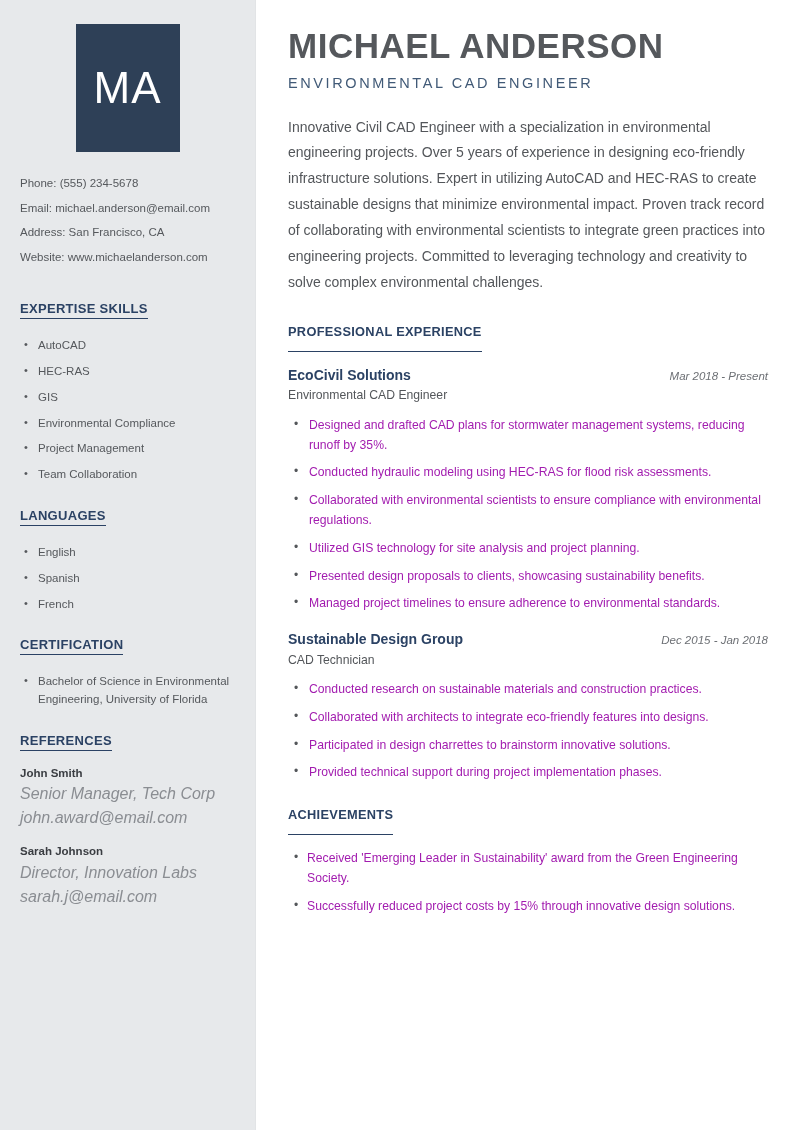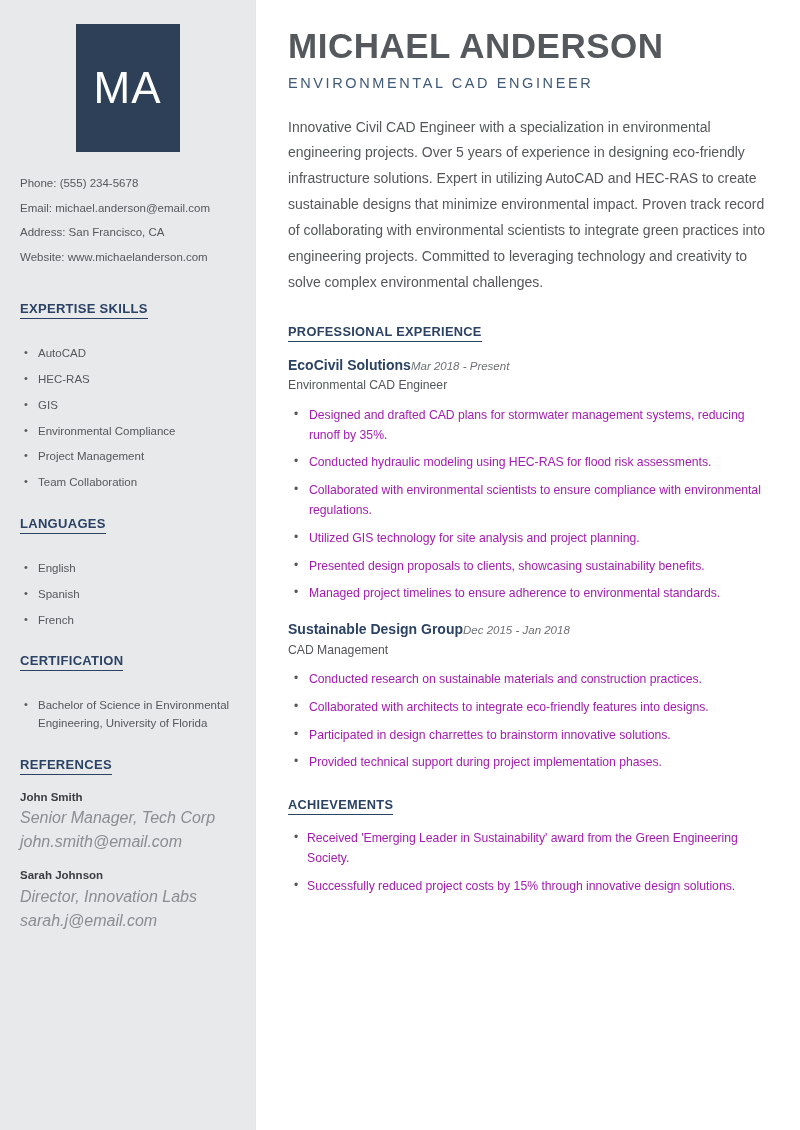--- a/index.html
+++ b/index.html
@@ -66,21 +66,21 @@
     font-weight: bold;
     color: #2b4264;
     letter-spacing: 0.3px;
     margin: 0 0 14px 2px;
     padding-bottom: 2px;
     display: inline-block;
     border-bottom: 1.5px solid #2b4264;
   }
   .side-block { margin-bottom: 22px; }
   .side-ul {
-    margin: 12px 0 0 6px;
+    margin: 4px 0 0 6px;
     padding: 0;
     list-style: none;
   }
   .side-ul li {
     font-size: 11.5px;
     color: #55585c;
     line-height: 1.55;
     margin-bottom: 8px;
     padding-left: 14px;
     position: relative;
@@ -135,29 +135,30 @@
     line-height: 1.85;
     margin: 0 0 26px 0;
     text-align: left;
   }
   .main-heading {
     font-size: 12.8px;
     font-weight: bold;
     color: #2b4264;
     letter-spacing: 0.3px;
     margin: 0 0 14px 0;
-    padding-bottom: 2px;
+    padding-bottom: 12px;
     display: inline-block;
     border-bottom: 1.5px solid #2b4264;
   }
   .section { margin-bottom: 22px; }
   .job { margin-bottom: 16px; }
   .job-head {
     display: flex;
     align-items: baseline;
+    justify-content: space-between;
   }
   .job-company {
     font-size: 14px;
     font-weight: bold;
     color: #2b4264;
     line-height: 1.4;
   }
   .job-dates {
     font-size: 11.5px;
     font-style: italic;
@@ -239,21 +240,21 @@
         <li>Bachelor of Science in Environmental Engineering, University of Florida</li>
       </ul>
     </div>
 
     <div class="side-block">
       <div class="side-heading">REFERENCES</div>
 
       <div class="ref-item">
         <div class="ref-name">John Smith</div>
         <div class="ref-role">Senior Manager, Tech Corp</div>
-        <div class="ref-email">john.smith@email.com</div>
+        <div class="ref-email">john.award@email.com</div>
       </div>
 
       <div class="ref-item">
         <div class="ref-name">Sarah Johnson</div>
         <div class="ref-role">Director, Innovation Labs</div>
         <div class="ref-email">sarah.j@email.com</div>
       </div>
 
     </div>
 
@@ -282,21 +283,21 @@
           <li>Presented design proposals to clients, showcasing sustainability benefits.</li>
           <li>Managed project timelines to ensure adherence to environmental standards.</li>
         </ul>
       </div>
 
       <div class="job">
         <div class="job-head">
           <span class="job-company">Sustainable Design Group</span>
           <span class="job-dates">Dec 2015 - Jan 2018</span>
         </div>
-        <div class="job-role">CAD Management</div>
+        <div class="job-role">CAD Technician</div>
         <ul class="main-ul">
           <li>Conducted research on sustainable materials and construction practices.</li>
           <li>Collaborated with architects to integrate eco-friendly features into designs.</li>
           <li>Participated in design charrettes to brainstorm innovative solutions.</li>
           <li>Provided technical support during project implementation phases.</li>
         </ul>
       </div>
     </section>
 
     <section class="section">

